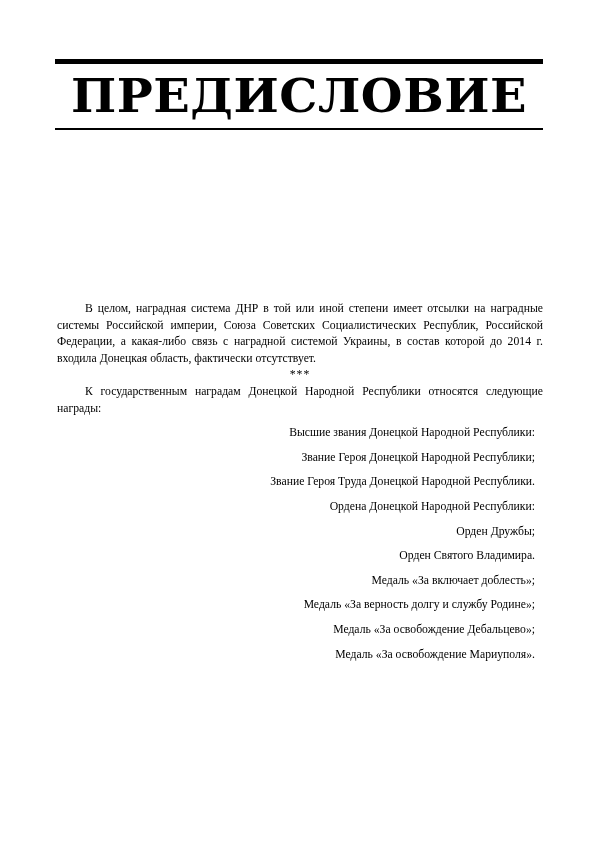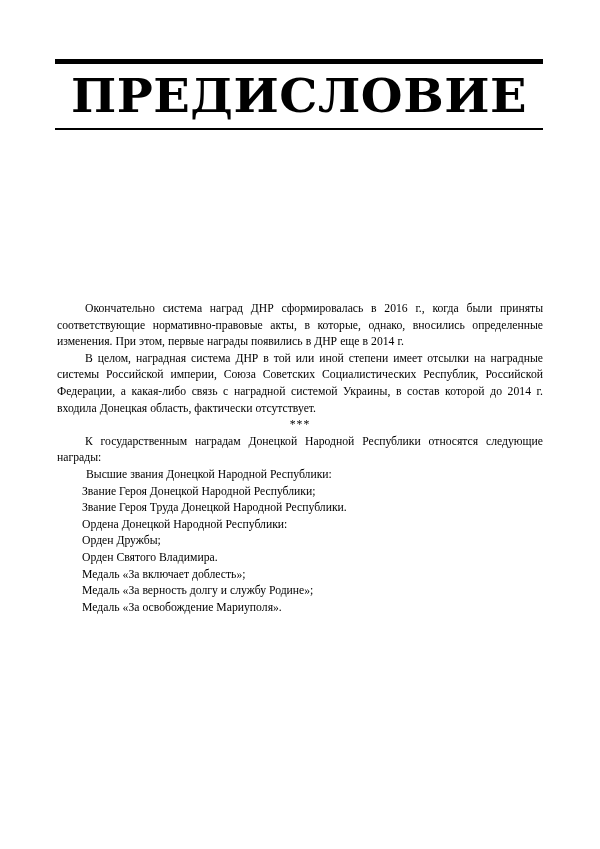--- a/index.html
+++ b/index.html
@@ -84,25 +84,25 @@
     letter-spacing: 1px;
     color: #000000;
   }
 
   ul.award-list {
     list-style: none;
     margin: 0;
     padding: 0;
   }
   ul.award-list li {
-    margin: 0;
+    margin: 8px;
     padding: 0 0 0 25px;
     font-size: 11.7px;
     line-height: 16.6px;
-    text-align: left;
+    text-align: right;
     white-space: nowrap;
     color: #000000;
   }
   ul.award-list li.sub-indent {
     padding-left: 29px;
   }
 </style>
 </head>
 <body>
 
@@ -110,35 +110,35 @@
 
   <div class="title-block">
     <div class="rule-top"></div>
     <div class="title-text">ПРЕДИСЛОВИЕ</div>
     <div class="rule-bottom"></div>
   </div>
 
   <div class="body-block">
 
 
-    <p class="para">Окончательно система наград ДНР сформировалась в 2016 г., когда были приняты соответствующие нормативно-правовые акты, в которые, однако, вносились определенные изменения. При этом, первые награды появились в ДНР еще в 2014 г.</p>
 
     <p class="para">В целом, наградная система ДНР в той или иной степени имеет отсылки на наградные системы Российской империи, Союза Советских Социалистических Республик, Российской Федерации, а какая-либо связь с наградной системой Украины, в состав которой до 2014 г. входила Донецкая область, фактически отсутствует.</p>
 
     <p class="separator">***</p>
 
     <p class="para">К государственным наградам Донецкой Народной Республики относятся следующие награды:</p>
 
     <ul class="award-list">
       <li class="sub-indent">Высшие звания Донецкой Народной Республики:</li>
       <li>Звание Героя Донецкой Народной Республики;</li>
       <li>Звание Героя Труда Донецкой Народной Республики.</li>
       <li>Ордена Донецкой Народной Республики:</li>
       <li>Орден Дружбы;</li>
       <li>Орден Святого Владимира.</li>
       <li>Медаль «За включает доблесть»;</li>
       <li>Медаль «За верность долгу и службу Родине»;</li>
+      <li>Медаль «За освобождение Дебальцево»;</li>
       <li>Медаль «За освобождение Мариуполя».</li>
     </ul>
 
   </div>
 
 </div>
 
 </body></html>

